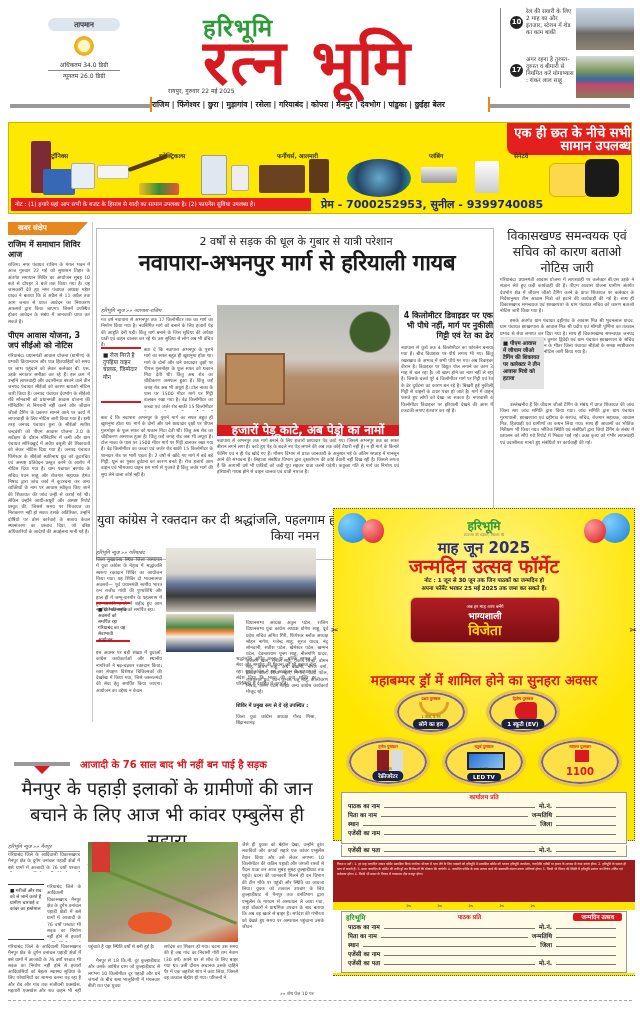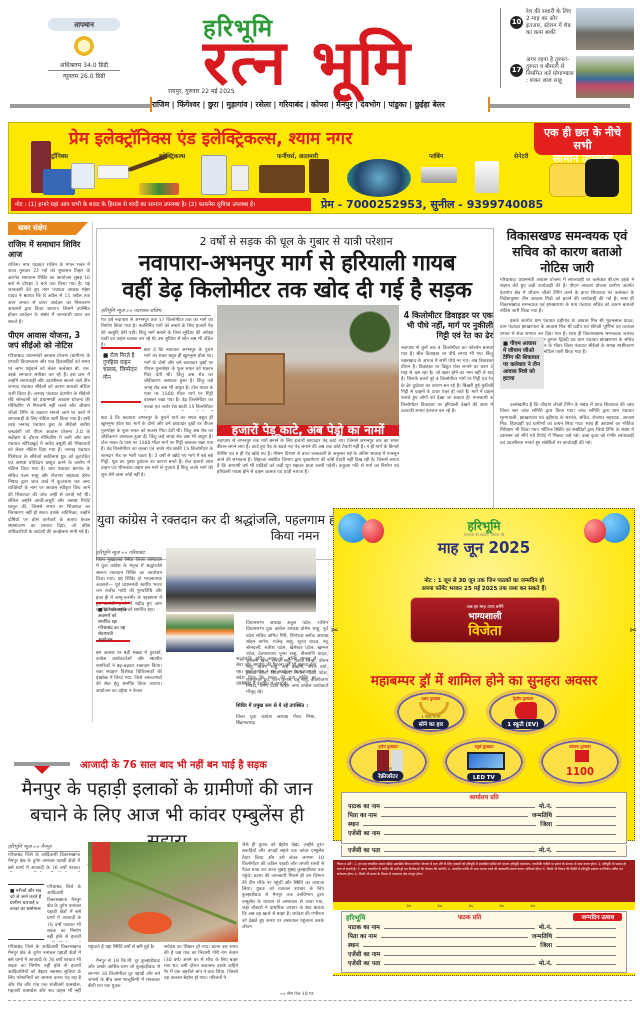--- a/index.html
+++ b/index.html
@@ -18,42 +18,42 @@
 .teaser{left:510px;width:125px;font-size:5.8px;line-height:7px;color:#333}
 .teaser .num{position:absolute;left:0;top:8px;width:13px;height:13px;border-radius:50%;background:#222;color:#fff;font-size:7px;font-weight:bold;text-align:center;line-height:13px}
 .teaser .txt{position:absolute;left:16px;top:0;width:48px}
 .teaser .img{position:absolute;left:66px;top:0;width:58px;height:42px}
 .nav-line-l{left:10px;top:104px;width:140px;height:4px;background:#999}
 .nav-line-r{left:490px;top:104px;width:140px;height:4px;background:#999}
 .navbar{left:150px;top:97px;width:340px;height:15px;border-left:2px solid #e8871e;border-right:2px solid #e8871e;font-size:7.6px;color:#222;line-height:15px;font-weight:bold;white-space:nowrap}
 
 .ad{left:8px;top:122px;width:624px;height:92px;background:#ffe800;border:1px solid #c8b800}
 .ad-title{left:60px;top:3px;font-size:17px;font-weight:bold;color:#e4201f;white-space:nowrap}
-.ad-badge{right:0;top:0;width:97px;height:32px;background:#e4201f;color:#fff;font-size:11px;font-weight:bold;text-align:center;line-height:13px;padding-top:3px;border-radius:0 0 0 8px}
+.ad-badge{right:0;top:0;width:124px;height:32px;background:#e4201f;color:#fff;font-size:13px;font-weight:bold;text-align:right;line-height:13px;padding-top:3px;border-radius:0 0 0 8px}
 .ad-cat{font-size:6px;font-weight:bold;color:#333;position:absolute;top:29px}
 .ad-prod{position:absolute;border-radius:2px}
 .ad-note{left:2px;bottom:2px;width:300px;height:13px;background:#e4201f;color:#fff;font-size:5.8px;line-height:13px;padding-left:4px;white-space:nowrap}
 .ad-phone{left:312px;bottom:2px;font-size:11px;font-weight:bold;color:#1a2a7a;white-space:nowrap}
 
 .lcol{left:8px;top:222px;width:82px}
 .brief-tag{height:13px;background:#e8871e;color:#fff;font-size:7px;font-weight:bold;line-height:13px;padding-left:10px;position:relative;width:80px;clip-path:polygon(0 0,100% 0,85% 100%,0 100%)}
 .lcol h4{font-size:8px;line-height:10px;color:#222;margin-top:5px;font-weight:bold}
 .vrule{left:92px;top:222px;width:1px;height:500px;background:#ccc}
 
 .leadbox{left:96px;top:228px;width:398px;height:332px;border:1px solid #bbb}
 .lead-kicker{left:0;top:4px;width:398px;text-align:center;font-size:11px;color:#222}
 .lead-h1{left:4px;top:20px;width:392px;text-align:center;font-size:22px;font-weight:bold;color:#1a1a1a;line-height:27px;letter-spacing:-0.3px}
 .byline{font-size:5px;color:#444;font-style:italic;border-bottom:1px solid #999;padding-bottom:2px}
 .photo{background:linear-gradient(180deg,#b9bcb8 0%,#d0cbc4 45%,#b58f6c 60%,#a97c58 100%)}
 .red-caption{background:#d71920;color:#fff;font-size:12px;font-weight:bold;text-align:center;line-height:11px}
 .pull{border-top:2px solid #d71920;border-bottom:2px solid #d71920;font-size:5.6px;line-height:7.2px;padding:3px 2px;color:#222}
 .pull-grey{background:#e3e3e3;font-size:5.4px;line-height:7px;padding:3px;color:#222;font-weight:bold}
 .subhead{font-size:8px;font-weight:bold;line-height:10px;color:#222;text-align:right}
 
-.rhead{left:500px;top:228px;width:134px;text-align:center;font-size:12.5px;font-weight:bold;line-height:16px;color:#1a1a1a}
+.rhead{left:500px;top:228px;width:134px;text-align:center;font-size:12.5px;font-weight:normal;line-height:16px;color:#1a1a1a}
 
 .cong-h{left:96px;top:512px;width:398px;text-align:center;font-size:12.5px;line-height:16px;color:#1a1a1a}
 .crowd{background:linear-gradient(180deg,#e9e6e0 0%,#d6d2cb 40%,#6a7da0 55%,#3a3a3a 75%,#c9c2b6 100%)}
 
 .bday{left:333px;top:508px;width:302px;height:333px;background:#ffe600;border:1px dotted #555}
 .bday-inner{position:absolute;left:0;top:0;width:100%;height:100%;background:radial-gradient(circle at 50% 25%,#fff59a 0%,#ffe600 60%)}
 .bday-logo{left:0;width:100%;top:8px;text-align:center;font-size:12px;font-weight:bold;color:#2e9a3a}
 .bday-sub{left:0;width:100%;top:23px;text-align:center;font-size:3.5px;color:#777}
 .bday-month{left:0;width:100%;top:28px;text-align:center;font-size:15px;font-weight:bold;color:#2a2f7a}
 .bday-title{left:0;width:100%;top:44px;text-align:center;font-size:19px;font-weight:bold;color:#d71920}
@@ -99,21 +99,20 @@
   <div class="num">17</div>
   <div class="txt">अगर रहना है तुरुस्त-दुरुस्त व बीमारी से नियमित करें योगाभ्यास : शंकर लाल साहू</div>
   <div class="img" style="background:linear-gradient(180deg,#d4d8dc 0%,#7f9a5c 35%,#3d6a9e 55%,#c34a6a 70%,#8a7b5d 100%)"></div>
 </div>
 
 <div class="abs nav-line-l"></div>
 <div class="abs navbar">राजिम | फिंगेश्वर | छुरा | मुड़ागांव | रसेला | गरियाबंद | कोपरा | मैनपुर | देवभोग | पांडुका | छुईहा बेलर</div>
 <div class="abs nav-line-r"></div>
 
 <div class="abs ad">
-  <div class="abs ad-title">प्रेम इलेक्ट्रॉनिक्स एंड इलेक्ट्रिकल्स, श्याम नगर</div>
   <div class="abs ad-badge">
     <div>एक ही छत के नीचे सभी</div>
     <div>सामान उपलब्ध</div>
   </div>
   <span class="ad-cat" style="left:32px">इलेक्ट्रॉनिक्स</span>
   <span class="ad-cat" style="left:150px">इलेक्ट्रिकल्स</span>
   <span class="ad-cat" style="left:268px">फर्नीचर्स, आलमारी</span>
   <span class="ad-cat" style="left:420px">प्लंबिंग</span>
   <span class="ad-cat" style="left:505px">सेनेटरी</span>
 
@@ -142,21 +141,20 @@
   <p class="tiny" style="margin-top:2px">राजिम। नगर पंचायत राजिम के मंगल भवन में आज गुरुवार 22 मई को सुशासन तिहार के अंतर्गत समाधान शिविर का आयोजन सुबह 10 बजे से दोपहर 3 बजे तक किया गया है। यह जानकारी देते हुए नगर पंचायत अध्यक्ष महेश यादव ने बताया कि 8 अप्रैल से 11 अप्रैल तक आम जनता से प्राप्त आवेदन का निराकरण अफसरों द्वारा किया जाएगा। जिसमें उपस्थित होकर आवेदन के संबंध में जानकारी प्राप्त कर सकते है।</p>
   <h4 style="margin-top:6px">पीएम आवास योजना, 3 जपं सीईओ को नोटिस</h4>
   <p class="tiny" style="margin-top:2px;height:390px;overflow:hidden">गरियाबंद। प्रधानमंत्री आवास योजना (ग्रामीण) के प्रभावी क्रियान्वयन और पात्र हितग्राहियों को समय पर लाभ पहुंचाने को लेकर कलेक्टर बी. एस. उइके लगातार समीक्षा कर रहे हैं। इस क्रम में उन्होंने लापरवाही और उदासीनता बरतने वाले तीन जनपद पंचायत सीईओ को कारण बताओ नोटिस जारी किया है। जनपद पंचायत देवभोग के सीईओ रवि सोनवानी को प्रधानमंत्री आवास योजना की मॉनिटरिंग से निगरानी नहीं करने और जीयाम जीओ टैगिंग के प्रकरण सामने आने पर कार्य में लापरवाही के लिए नोटिस जारी किया गया है। इसी तरह जनपद पंचायत छुरा के सीईओ सतीश चन्द्रवंशी को पीएम आवास योजना 2.0 के सर्वेक्षण के दौरान मॉनिटरिंग में कमी और ग्राम पंचायत सोरिदखुर्द में अवैध वसूली की शिकायतों को लेकर नोटिस दिया गया है। जनपद पंचायत फिंगेश्वर के सीईओ स्वतिनाथ ध्रुव को कूटरचित एवं अस्पष्ट प्रतिवेदन प्रस्तुत करने के आरोप में नोटिस दिया गया है। ग्राम पंचायत बरगांव के सचिव पवन साहू और रोजगार सहायक हेमंत निषाद द्वारा जांच कार्ड में कूटरचना कर अन्य व्यक्तियों के नाम पर आवास स्वीकृत किए जाने की शिकायत की जांच उन्हीं से कराई गई थी। लेकिन उन्होंने आधी-अधूरी और अस्पष्ट रिपोर्ट प्रस्तुत की, जिससे समय पर शिकायत का निराकरण नहीं हो सका। इसके अतिरिक्त, उन्होंने दोषियों पर ठोस कार्रवाई के बजाय केवल स्थानांतरण का प्रस्ताव दिया, जो वरिष्ठ अधिकारियों के आदेशों की अवहेलना मानी गई है।</p>
 </div>
 <div class="abs vrule"></div>
 
 <div class="abs leadbox">
   <div class="abs lead-kicker">2 वर्षों से सड़क की धूल के गुबार से यात्री परेशान</div>
   <div class="abs lead-h1">
     <div>नवापारा-अभनपुर मार्ग से हरियाली गायब</div>
-    <div>वहीं डेढ़ किलोमीटर तक खोद दी गई है सड़क</div>
   </div>
   <div class="abs byline" style="left:4px;top:78px;width:110px">हरिभूमि न्यूज »» नवापारा-राजिम</div>
   <p class="abs tiny" style="left:4px;top:88px;width:112px">गत वर्ष नवापारा से अभनपुर तक 17 किलोमीटर तक का मार्ग का निर्माण किया गया है। नवनिर्मित मार्ग को बनाने के लिए हजारों पेड़ की आहुति देनी पड़ी। किंतु मार्ग बनाने के जिस सुविधा की अपेक्षा यात्री एवं वाहन चालक कर रहे थे। उस सुविधा से लोग अब भी वंचित है।</p>
   <div class="abs pull" style="left:4px;top:118px;width:40px;height:56px">
     <span>■ </span><span>रोज गिरते है दुपहिया वाहन चालक, जिम्मेदार मौन</span>
   </div>
   <p class="abs tiny" style="left:47px;top:118px;width:69px;height:64px;overflow:hidden">बता दे कि नवापारा अभनपुर के पुराने मार्ग का सफर बहुत ही खुशनुमा होता था। मार्ग के दोनों और घने छायादार वृक्षों पर पीपल गुलमोहर के फूल सफर को थकान मिटा देती थी। किंतु अब रोड का चौड़ीकरण असफल हुआ है। किंतु कई जगह रोड अब भी अधूरा है। टोल नाका के पास पर 1500 मीटर मार्ग पर गिट्टी डालकर रखा गया है। डेढ़ किलोमीटर का कच्चा एवं जर्जर रोड बाकी 15 किलोमीटर के शानदार रोड पर भारी पड़ता है। 2 वर्षों से खोदे गए मार्ग में बड़े बड़े गिट्टी, धूल का गुबार दुर्घटना का कारण बनते हैं। रोज हजारों आम वाहन एवं भीमकाय वाहन इस मार्ग से गुजरते है किंतु जर्जर मार्ग की सुध लेने वाला कोई नहीं है।</p>
   <p class="abs tiny" style="left:4px;top:186px;width:112px;height:120px;overflow:hidden">बता दे कि नवापारा अभनपुर के पुराने मार्ग का सफर बहुत ही खुशनुमा होता था। मार्ग के दोनों और घने छायादार वृक्षों पर पीपल गुलमोहर के फूल सफर को थकान मिटा देती थी। किंतु अब रोड का चौड़ीकरण असफल हुआ है। किंतु कई जगह रोड अब भी अधूरा है। टोल नाका के पास पर 1500 मीटर मार्ग पर गिट्टी डालकर रखा गया है। डेढ़ किलोमीटर का कच्चा एवं जर्जर रोड बाकी 15 किलोमीटर के शानदार रोड पर भारी पड़ता है। 2 वर्षों से खोदे गए मार्ग में बड़े बड़े गिट्टी, धूल का गुबार दुर्घटना का कारण बनते हैं। रोज हजारों आम वाहन एवं भीमकाय वाहन इस मार्ग से गुजरते है किंतु जर्जर मार्ग की सुध लेने वाला कोई नहीं है।</p>
 
   <div class="abs photo" style="left:120px;top:76px;width:182px;height:120px">
@@ -194,20 +192,21 @@
 
 <div class="abs bday">
   <div class="bday-inner"></div>
   <div class="abs" style="left:4px;top:4px;width:30px;height:30px;border-radius:50%;background:radial-gradient(circle at 30% 30%,#7fd0ff,#1e7fd0)"></div>
   <div class="abs" style="left:28px;top:10px;width:22px;height:24px;border-radius:50%;background:radial-gradient(circle at 30% 30%,#ff9a9a,#d71920)"></div>
   <div class="abs" style="right:4px;top:4px;width:30px;height:30px;border-radius:50%;background:radial-gradient(circle at 30% 30%,#7fd0ff,#1e7fd0)"></div>
   <div class="abs" style="right:28px;top:10px;width:22px;height:24px;border-radius:50%;background:radial-gradient(circle at 30% 30%,#ff9a9a,#d71920)"></div>
   <div class="abs bday-logo">हरिभूमि</div>
   <div class="abs bday-sub">राजनगर की धड़कन, किसान की</div>
   <div class="abs bday-month">माह जून 2025</div>
+  <div class="abs bday-title">जन्मदिन उत्सव फॉर्मेट</div>
   <div class="abs bday-note">
     <div>नोट : 1 जून से 30 जून तक जिन पाठकों का जन्मदिन हो</div>
     <div>अपना फॉर्मेट भरकर 25 मई 2025 तक जमा कर सकते हैं।</div>
   </div>
   <div class="abs" style="left:-3px;top:116px;font-size:9px;color:#222">✂</div>
   <div class="abs" style="right:-3px;top:116px;font-size:9px;color:#222">✂</div>
   <div class="abs winner">
     <div style="font-size:4.5px;margin-top:5px">अब हर माह आप बनेंगे</div>
     <div style="font-size:9px;font-weight:bold">भाग्यशाली</div>
     <div style="font-size:14px;font-weight:bold;color:#ffd400;line-height:16px">विजेता</div>

